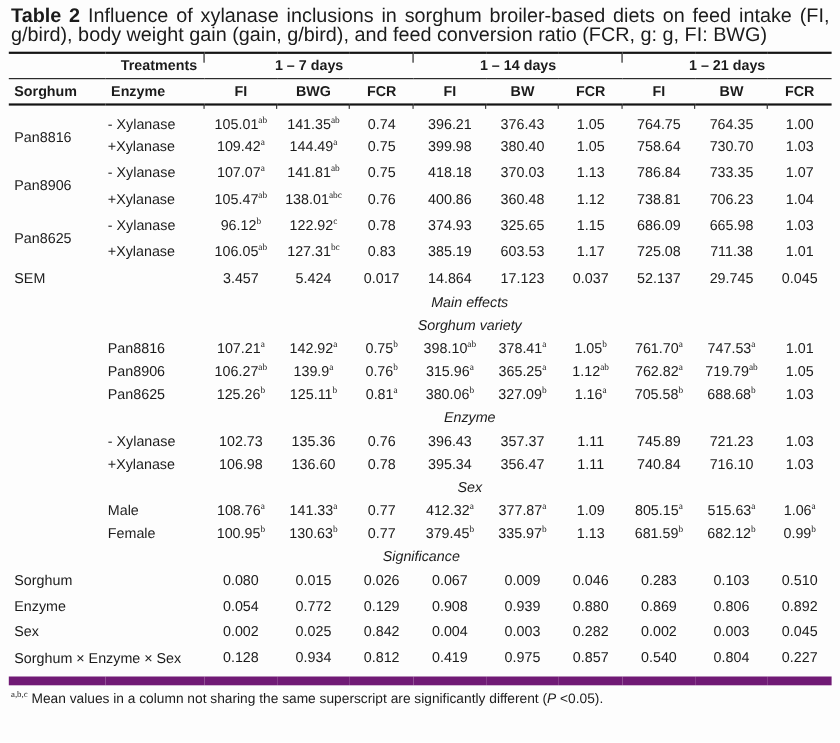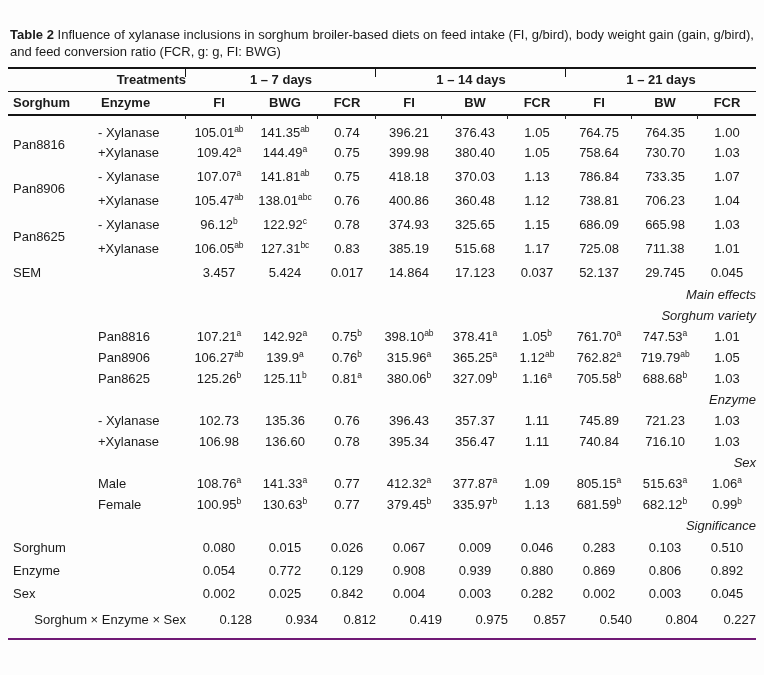--- a/index.html
+++ b/index.html
@@ -8,26 +8,25 @@
     width: 764px; height: 675px;
     font-family: "Liberation Sans", sans-serif;
     color: #1b1b1b;
     background: #fdfdfd;
     overflow: hidden;
   }
   .page { width: 764px; height: 675px; padding: 6px 8px 0 8px; }
 
   
   .caption {
-    font-size: 13px;
+    font-size: 18px;
     line-height: 17px;
     text-align: justify;
     padding: 0 2px;
     margin-bottom: 7px;
-    margin-top: 20px;
   }
   .caption b { font-weight: bold; }
 
   
   table {
     width: 748px;
     border-collapse: collapse;
     table-layout: fixed;
     font-size: 13px;
   }
@@ -37,21 +36,21 @@
   col.c-bwg     { width: 66px; }
   col.c-fcr     { width: 58px; }
 
   thead td, thead th { font-weight: bold; text-align: center; }
   thead tr.ghead td {
     border-top: 2px solid #141414;
     border-bottom: 1px solid #141414;
     height: 23px;
     position: relative;
   }
-  thead tr.ghead td.gh-treat { text-indent: 95px; text-align: right; }
+  thead tr.ghead td.gh-treat { text-indent: 95px; }
   thead tr.ghead td.gh-sep::before {
     content: "";
     position: absolute;
     left: -1px; top: 0;
     width: 1px; height: 8px;
     background: #141414;
   }
   thead tr.chead th {
     border-bottom: 2px solid #141414;
     height: 24px;
@@ -69,36 +68,37 @@
 
   tbody td {
     text-align: center;
     vertical-align: middle;
     height: 22px;
     white-space: nowrap;
     overflow: visible;
   }
   tbody td.rowlabel { text-align: left; padding-left: 5px; white-space: normal; }
   tbody td.sublabel { text-align: left; padding-left: 2px; margin-left: 31px; }
-  tbody td.section  { text-align: right; padding-left: 2px; font-style: italic; }
+  tbody td.section  { text-align: center; padding-left: 2px; font-style: italic; }
 
   tbody tr.k-treat td, tbody tr.k-sem td { height: 24px; }
   tbody tr.k-sec td { height: 21px; }
   tbody tr.k-eff td { height: 21px; }
   tbody tr.k-sig td { height: 23px; }
   tbody tr.k-sigwrap td { height: 34px; padding-bottom: 5px; }
   tbody tr.first-row td { padding-top: 9px; }
-  tbody tr:last-child td { border-bottom: 2px solid #701a75; text-align: right; }
+  tbody tr:last-child td { border-bottom: 8px solid #701a75; }
   tbody td .wrap-label { display: inline-block; max-width: 152px; white-space: normal; line-height: 15px; vertical-align: middle; }
 
   sup {
     font-size: 8.5px;
     line-height: 0;
     vertical-align: super;
     letter-spacing: 0;
+    font-family: Liberation Serif, serif;
   }
 
   
   .footnotes { padding: 4px 2px 0 2px; font-size: 12.5px; line-height: 16px; }
   .footnotes sup { font-size: 8px; }
   .footnotes .p-ital { font-style: italic; }
 </style>
 </head>
 <body>
 
@@ -204,21 +204,21 @@
           <td><span>686.09</span></td>
           <td><span>665.98</span></td>
           <td><span>1.03</span></td>
         </tr>
         <tr class="k-treat">
           <td class="sublabel"><span>+Xylanase</span></td>
           <td><span>106.05</span><sup>ab</sup></td>
           <td><span>127.31</span><sup>bc</sup></td>
           <td><span>0.83</span></td>
           <td><span>385.19</span></td>
-          <td><span>515.68</span></td>
+          <td><span>603.53</span></td>
           <td><span>1.17</span></td>
           <td><span>725.08</span></td>
           <td><span>711.38</span></td>
           <td><span>1.01</span></td>
         </tr>
         <tr class="k-sem">
           <td class="rowlabel" colspan="2"><span>SEM</span></td>
           <td><span>3.457</span></td>
           <td><span>5.424</span></td>
           <td><span>0.017</span></td>
@@ -384,15 +384,16 @@
           <td><span>0.975</span></td>
           <td><span>0.857</span></td>
           <td><span>0.540</span></td>
           <td><span>0.804</span></td>
           <td><span>0.227</span></td>
         </tr>
       </tbody>
   </table>
 
   <div class="footnotes">
+    <p><sup>a,b,c</sup><span> Mean values in a column not sharing the same superscript are significantly different (</span><span class="p-ital">P</span><span> &lt;0.05).</span></p>
   </div>
 
 </div>
 
 </body></html>

